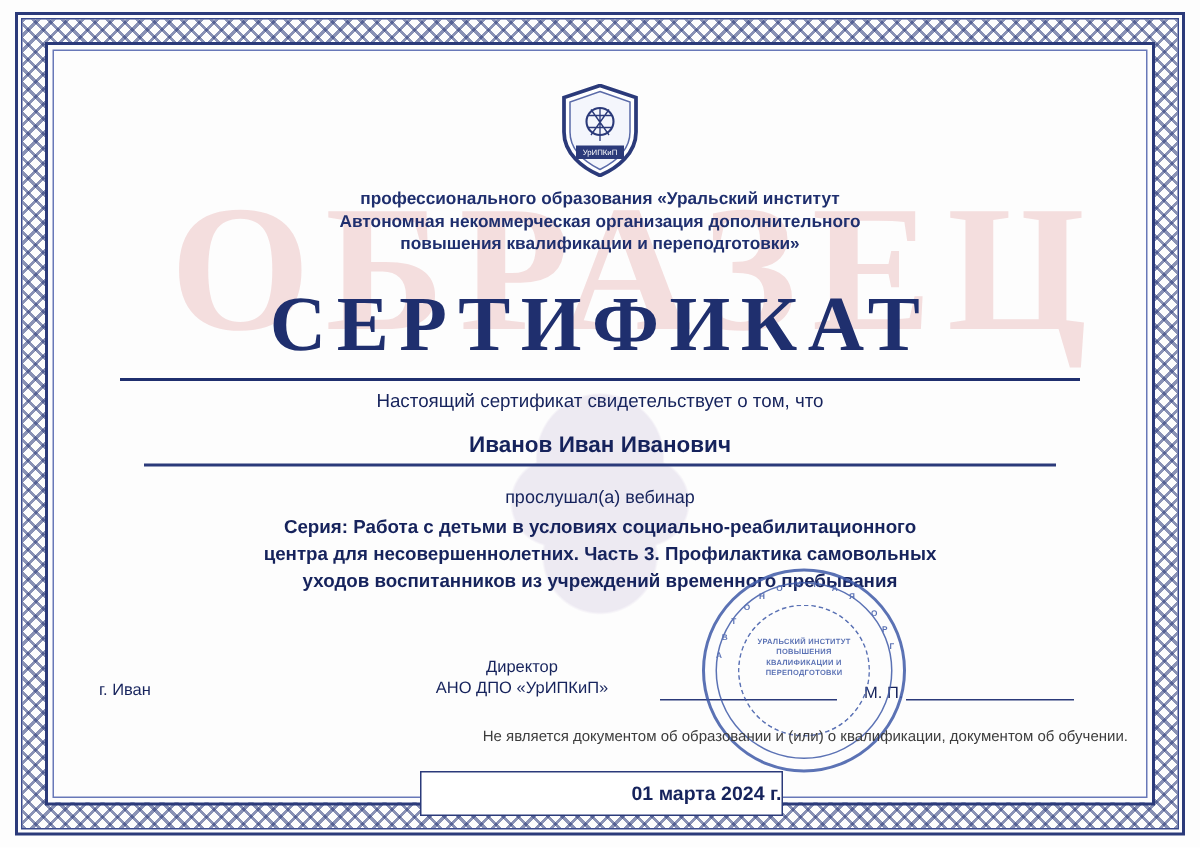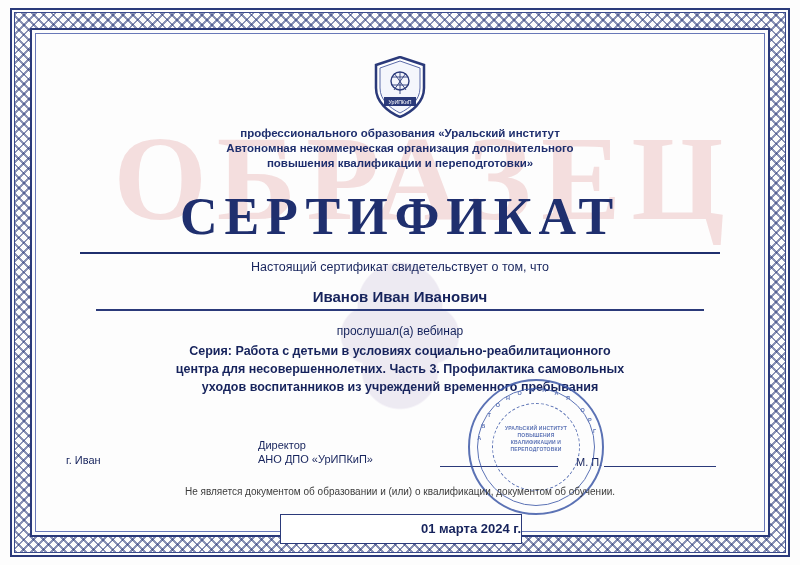--- a/index.html
+++ b/index.html
@@ -195,21 +195,21 @@
     color: #16235c;
   }
   .director {
     position: absolute;
     left: 210px;
     top: 14px;
     width: 180px;
     font-size: 11px;
     color: #16235c;
     line-height: 14px;
-    text-align: left;
+    text-align: center;
   }
   .sign-line {
     position: absolute;
     left: 392px;
     top: 42px;
     width: 118px;
     height: 1px;
     background: #2b3a7a;
   }
   .mp {
@@ -280,21 +280,21 @@
     transform-origin: 0 0;
     white-space: nowrap;
   }
 
   
   .disclaimer {
     position: absolute;
     left: 0;
     top: 442px;
     width: 704px;
-    text-align: center;
+    text-align: right;
     font-size: 10px;
     color: #3c3c3c;
   }
   .date-box {
     position: absolute;
     left: 232px;
     top: 470px;
     width: 240px;
     height: 28px;
     border: 1.5px solid #2b3a7a;

